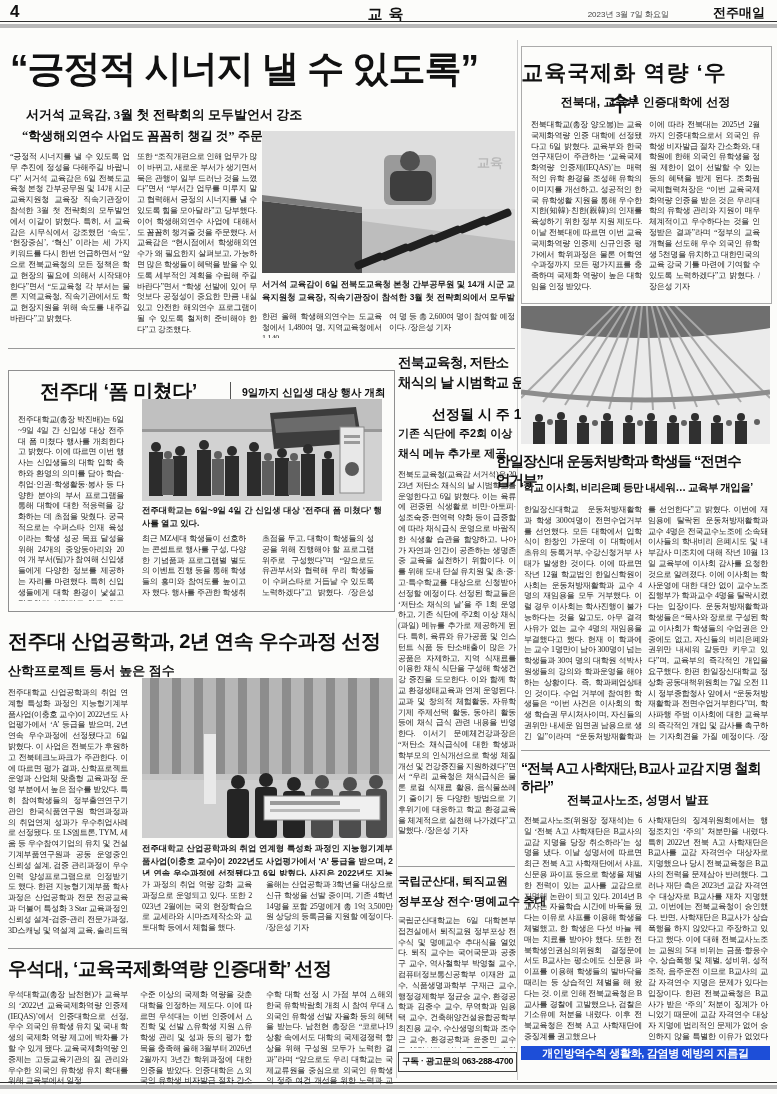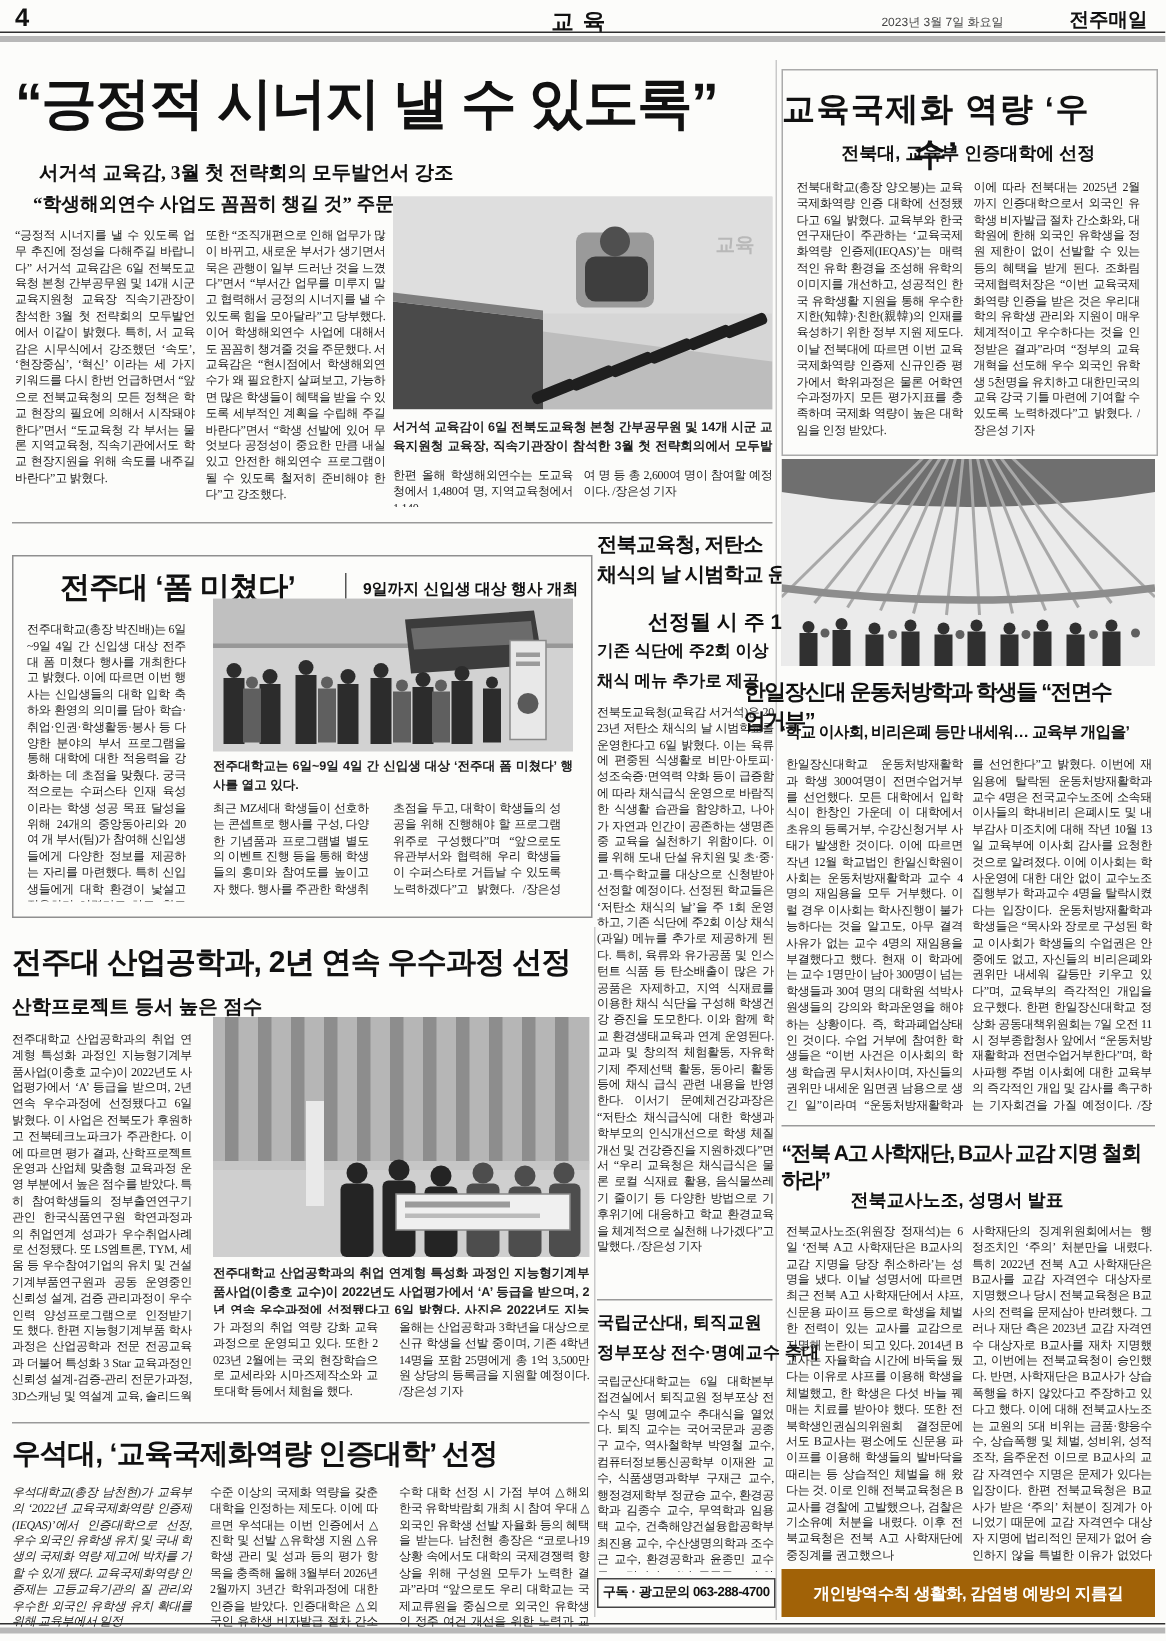--- a/index.html
+++ b/index.html
@@ -156,21 +156,21 @@
     <rect x="128" y="131" width="90" height="3" fill="#bbbbbb"></rect>
   </svg>
 </div>
 <div class="cap" style="left:142px;top:842px;width:251px;height:34px;">전주대학교 산업공학과의 취업 연계형 특성화 과정인 지능형기계부품사업(이충호 교수)이 2022년도 사업평가에서 ‘A’ 등급을 받으며, 2년 연속 우수과정에 선정됐다고 6일 밝혔다. 사진은 2022년도 지능형기계부품사업 국외 현장학습.</div>
 <div class="col" style="left:142px;top:880px;width:110px;height:58px;">가 과정의 취업 역량 강화 교육과정으로 운영되고 있다.  또한 2023년 2월에는 국외 현장학습으로 교세라와 시마즈제작소와 교토대학 등에서 체험을 했다.</div>
 <div class="col" style="left:266px;top:880px;width:127px;height:58px;">올해는 산업공학과 3학년을 대상으로 신규 학생을 선발 중이며, 기존 4학년 14명을 포함 25명에게 총 1억 3,500만원 상당의 등록금을 지원할 예정이다.  /장은성 기자</div>
 
 <div class="rule-h" style="left:8px;top:948px;width:385px;"></div>
 
 <div class="abs hl" style="left:8px;top:956px;width:385px;font-size:19px;letter-spacing:-0.5px;">우석대, ‘교육국제화역량 인증대학’ 선정</div>
-<div class="col" style="left:8px;top:990px;width:120px;height:96px;font-style:italic;">우석대학교(총장 남천현)가 교육부의 ‘2022년 교육국제화역량 인증제(IEQAS)’에서 인증대학으로 선정, 우수 외국인 유학생 유치 및 국내 학생의 국제화 역량 제고에 박차를 가할 수 있게 됐다.  교육국제화역량 인증제는 고등교육기관의 질 관리와 우수한 외국인 유학생 유치 확대를 위해 교육부에서 일정</div>
+<div class="col" style="left:8px;top:990px;width:120px;height:96px;">우석대학교(총장 남천현)가 교육부의 ‘2022년 교육국제화역량 인증제(IEQAS)’에서 인증대학으로 선정, 우수 외국인 유학생 유치 및 국내 학생의 국제화 역량 제고에 박차를 가할 수 있게 됐다.  교육국제화역량 인증제는 고등교육기관의 질 관리와 우수한 외국인 유학생 유치 확대를 위해 교육부에서 일정</div>
 <div class="col" style="left:140px;top:990px;width:112px;height:96px;">수준 이상의 국제화 역량을 갖춘 대학을 인정하는 제도다.  이에 따르면 우석대는 이번 인증에서 △진학 및 선발 △유학생 지원 △유학생 관리 및 성과 등의 평가 항목을 충족해 올해 3월부터 2026년 2월까지 3년간 학위과정에 대한 인증을 받았다.  인증대학은 △외국인 유학생 비자발급 절차 간소화 △정부 초청 장학생</div>
 <div class="col" style="left:266px;top:990px;width:127px;height:96px;">수학 대학 선정 시 가점 부여 △해외 한국 유학박람회 개최 시 참여 우대 △외국인 유학생 선발 자율화 등의 혜택을 받는다.  남천현 총장은 “코로나19 상황 속에서도 대학의 국제경쟁력 향상을 위해 구성원 모두가 노력한 결과”라며 “앞으로도 우리 대학교는 국제교류원을 중심으로 외국인 유학생의 정주 여건 개선을 위한 노력과 교육국제화역량 인증대학으로서의 위상을 높여 나갈 것”이라고 말했다.  /장은성 기자</div>
 
 <div class="abs hl" style="left:398px;top:354px;font-size:13.5px;letter-spacing:-0.5px;">전북교육청, 저탄소</div>
 <div class="abs hl" style="left:398px;top:374px;font-size:13.5px;letter-spacing:-0.5px;">채식의 날 시범학교 운영</div>
 <div class="abs hl" style="left:398px;top:406px;font-size:14px;margin-left:34px;">선정될 시 주 1회 운영</div>
 <div class="abs hl" style="left:398px;top:426px;font-size:11px;">기존 식단에 주2회 이상</div>
 <div class="abs hl" style="left:398px;top:446px;font-size:11px;">채식 메뉴 추가로 제공</div>
 <div class="col" style="left:398px;top:470px;width:118px;height:390px;">전북도교육청(교육감 서거석)은 2023년 저탄소 채식의 날 시범학교를 운영한다고 6일 밝혔다.  이는 육류에 편중된 식생활로 비만·아토피·성조숙증·면역력 약화 등이 급증함에 따라 채식급식 운영으로 바람직한 식생활 습관을 함양하고, 나아가 자연과 인간이 공존하는 생명존중 교육을 실천하기 위함이다.  이를 위해 도내 단설 유치원 및 초·중·고·특수학교를 대상으로 신청받아 선정할 예정이다. 선정된 학교들은 ‘저탄소 채식의 날’을 주 1회 운영하고, 기존 식단에 주2회 이상 채식(과일) 메뉴를 추가로 제공하게 된다.  특히, 육류와 유가공품 및 인스턴트 식품 등 탄소배출이 많은 가공품은 자제하고, 지역 식재료를 이용한 채식 식단을 구성해 학생건강 증진을 도모한다.  이와 함께 학교 환경생태교육과 연계 운영된다. 교과 및 창의적 체험활동, 자유학기제 주제선택 활동, 동아리 활동 등에 채식 급식 관련 내용을 반영한다.  이서기 문예체건강과장은 “저탄소 채식급식에 대한 학생과 학부모의 인식개선으로 학생 체질개선 및 건강증진을 지원하겠다”면서 “우리 교육청은 채식급식은 물론 로컬 식재료 활용, 음식물쓰레기 줄이기 등 다양한 방법으로 기후위기에 대응하고 학교 환경교육을 체계적으로 실천해 나가겠다”고 말했다.  /장은성 기자</div>
 
@@ -247,18 +247,18 @@
 <div class="col" style="left:524px;top:505px;width:118px;height:238px;">한일장신대학교 운동처방재활학과 학생 300여명이 전면수업거부를 선언했다. 모든 대학에서 입학식이 한창인 가운데 이 대학에서 초유의 등록거부, 수강신청거부 사태가 발생한 것이다.  이에 따르면 작년 12월 학교법인 한일신학원이사회는 운동처방재활학과 교수 4명의 재임용을 모두 거부했다. 이럴 경우 이사회는 학사진행이 불가능하다는 것을 알고도, 아무 결격사유가 없는 교수 4명의 재임용을 부결했다고 했다. 현재 이 학과에는 교수 1명만이 남아 300명이 넘는 학생들과 30여 명의 대학원 석박사 원생들의 강의와 학과운영을 해야 하는 상황이다. 즉, 학과폐업상태인 것이다.  수업 거부에 참여한 학생들은 “이번 사건은 이사회의 학생 학습권 무시처사이며, 자신들의 권위만 내세운 임면권 남용으로 생긴 일”이라며 “운동처방재활학과 학생회 일동은 학과가 정상화 될 때까지 2023년 1학기 등록거부와 수강신청 거부 등 전면 수업거부</div>
 <div class="col" style="left:648px;top:505px;width:120px;height:238px;">를 선언한다”고 밝혔다.  이번에 재임용에 탈락된 운동처방재활학과 교수 4명은 전국교수노조에 소속돼 이사들의 학내비리 은폐시도 및 내부감사 미조치에 대해 작년 10월 13일 교육부에 이사회 감사를 요청한 것으로 알려졌다. 이에 이사회는 학사운영에 대한 대안 없이 교수노조 집행부가 학과교수 4명을 탈락시켰다는 입장이다.  운동처방재활학과 학생들은 “목사와 장로로 구성된 학교 이사회가 학생들의 수업권은 안중에도 없고, 자신들의 비리은폐와 권위만 내세워 갈등만 키우고 있다”며, 교육부의 즉각적인 개입을 요구했다.  한편 한일장신대학교 정상화 공동대책위원회는 7일 오전 11시 정부종합청사 앞에서 “운동처방재활학과 전면수업거부한다”며, 학사파행 주범 이사회에 대한 교육부의 즉각적인 개입 및 감사를 촉구하는 기자회견을 가질 예정이다.  /장은성 기자</div>
 
 <div class="rule-h" style="left:521px;top:750px;width:249px;"></div>
 
 <div class="abs hl" style="left:521px;top:760px;width:249px;font-size:14px;letter-spacing:-1px;">“전북 A고 사학재단, B교사 교감 지명 철회하라”</div>
 <div class="abs hl" style="left:534px;top:792px;font-size:12px;margin-left:33px;">전북교사노조, 성명서 발표</div>
 <div class="col" style="left:524px;top:816px;width:118px;height:226px;">전북교사노조(위원장 정재석)는 6일 ‘전북 A고 사학재단은 B교사의 교감 지명을 당장 취소하라’는 성명을 냈다.  이날 성명서에 따르면 최근 전북 A고 사학재단에서 샤프, 신문용 파이프 등으로 학생을 체벌한 전력이 있는 교사를 교감으로 지명해 논란이 되고 있다.  2014년 B교사는 자율학습 시간에 바둑을 뒀다는 이유로 샤프를 이용해 학생을 체벌했고, 한 학생은 다섯 바늘 꿰매는 치료를 받아야 했다.  또한 전북학생인권심의위원회 결정문에 서도 B교사는 평소에도 신문용 파이프를 이용해 학생들의 발바닥을 때리는 등 상습적인 체벌을 해 왔다는 것.  이로 인해 전북교육청은 B교사를 경찰에 고발했으나, 검찰은 기소유예 처분을 내렸다. 이후 전북교육청은 전북 A고 사학재단에 중징계를 권고했으나</div>
 <div class="col" style="left:648px;top:816px;width:120px;height:226px;">사학재단의 징계위원회에서는 행정조치인 ‘주의’ 처분만을 내렸다.  특히 2022년 전북 A고 사학재단은 B교사를 교감 자격연수 대상자로 지명했으나 당시 전북교육청은 B교사의 전력을 문제삼아 반려했다. 그러나 재단 측은 2023년 교감 자격연수 대상자로 B교사를 재차 지명했고, 이번에는 전북교육청이 승인했다.  반면, 사학재단은 B교사가 상습폭행을 하지 않았다고 주장하고 있다고 했다.  이에 대해 전북교사노조는 교원의 5대 비위는 금품·향응수수, 상습폭행 및 체벌, 성비위, 성적조작, 음주운전 이므로 B교사의 교감 자격연수 지명은 문제가 있다는 입장이다.  한편 전북교육청은 B교사가 받은 ‘주의’ 처분이 징계가 아니었기 때문에 교감 자격연수 대상자 지명에 법리적인 문제가 없어 승인하지 않을 특별한 이유가 없었다는 입장이다.  /장은성 기자</div>
 
-<div class="abs" style="left:521px;top:1046px;width:249px;height:32px;background:#a16207;display:flex;align-items:center;justify-content:center;">
+<div class="abs" style="left:521px;top:1046px;width:249px;height:14px;background:#1d4ed8;display:flex;align-items:center;justify-content:center;">
   <span class="hl" style="color:#ffffff;font-size:11px;letter-spacing:-0.3px;">개인방역수칙 생활화, 감염병 예방의 지름길</span>
 </div>
 
 <div class="abs" style="left:0;top:1082px;width:777px;height:1px;background:#2f2f2f;"></div>
 <div class="abs" style="left:0;top:1085px;width:777px;height:4px;background:#b8b8b8;"></div>
 
 </body></html>

